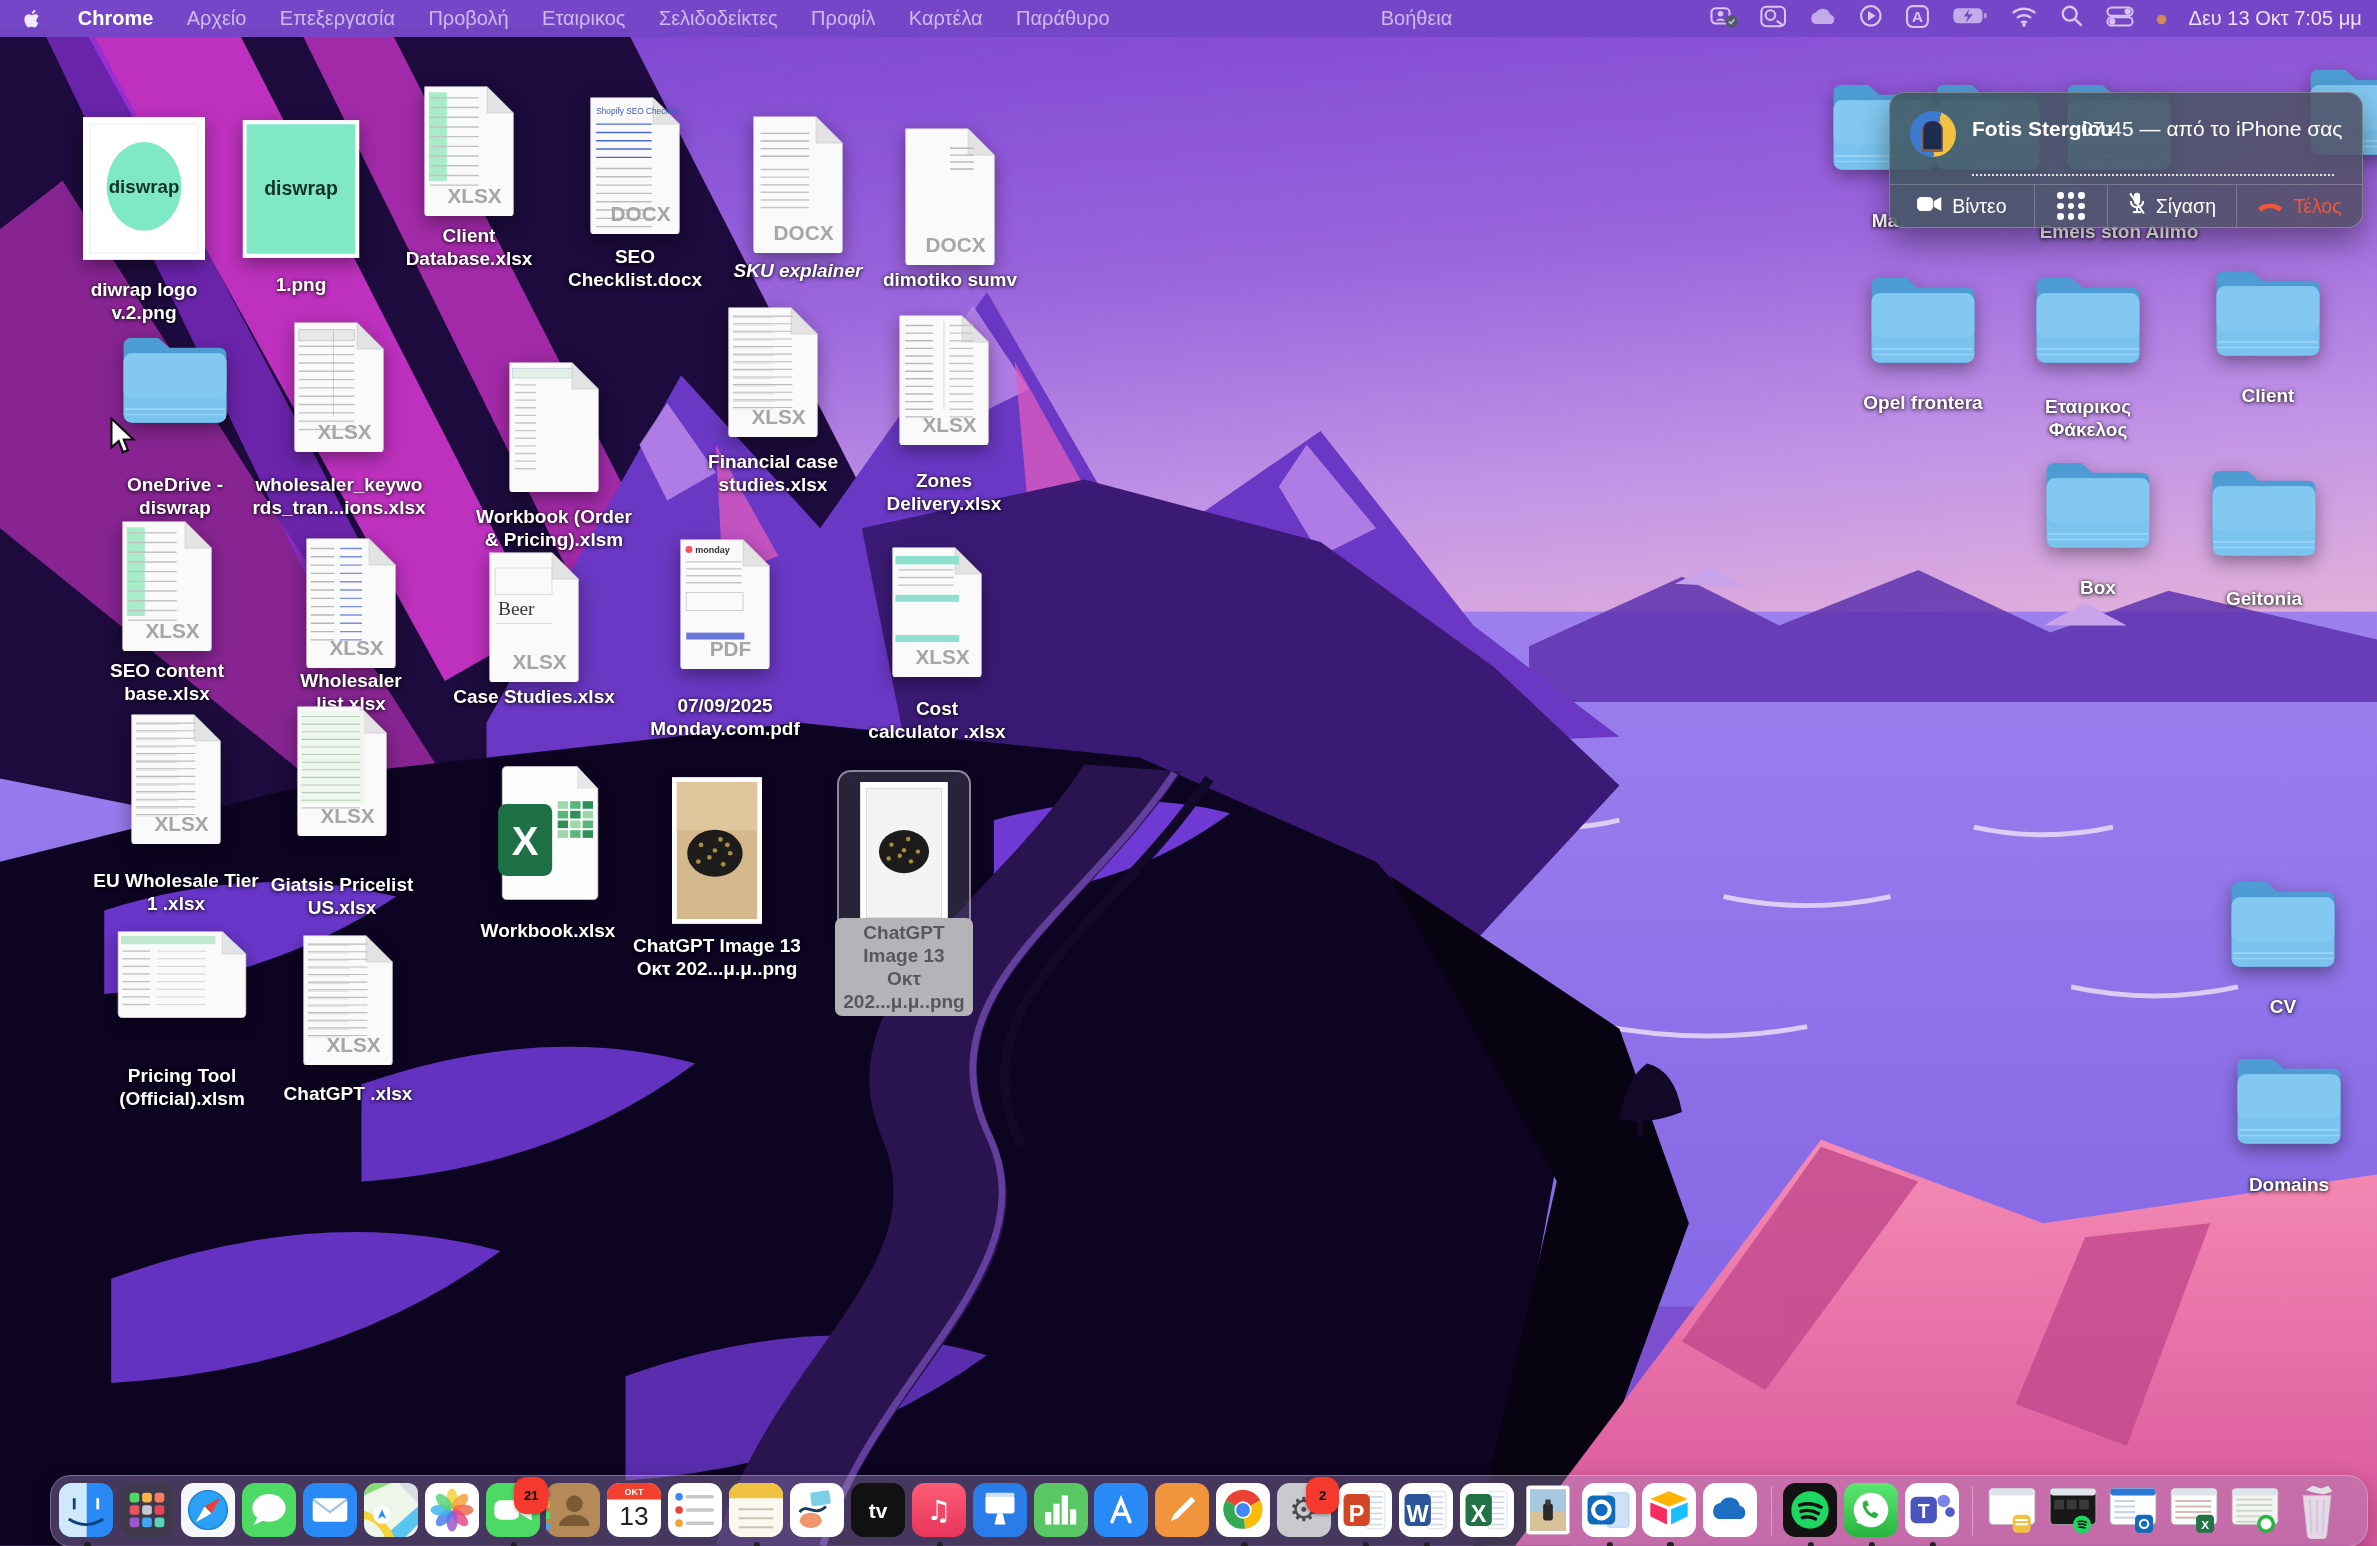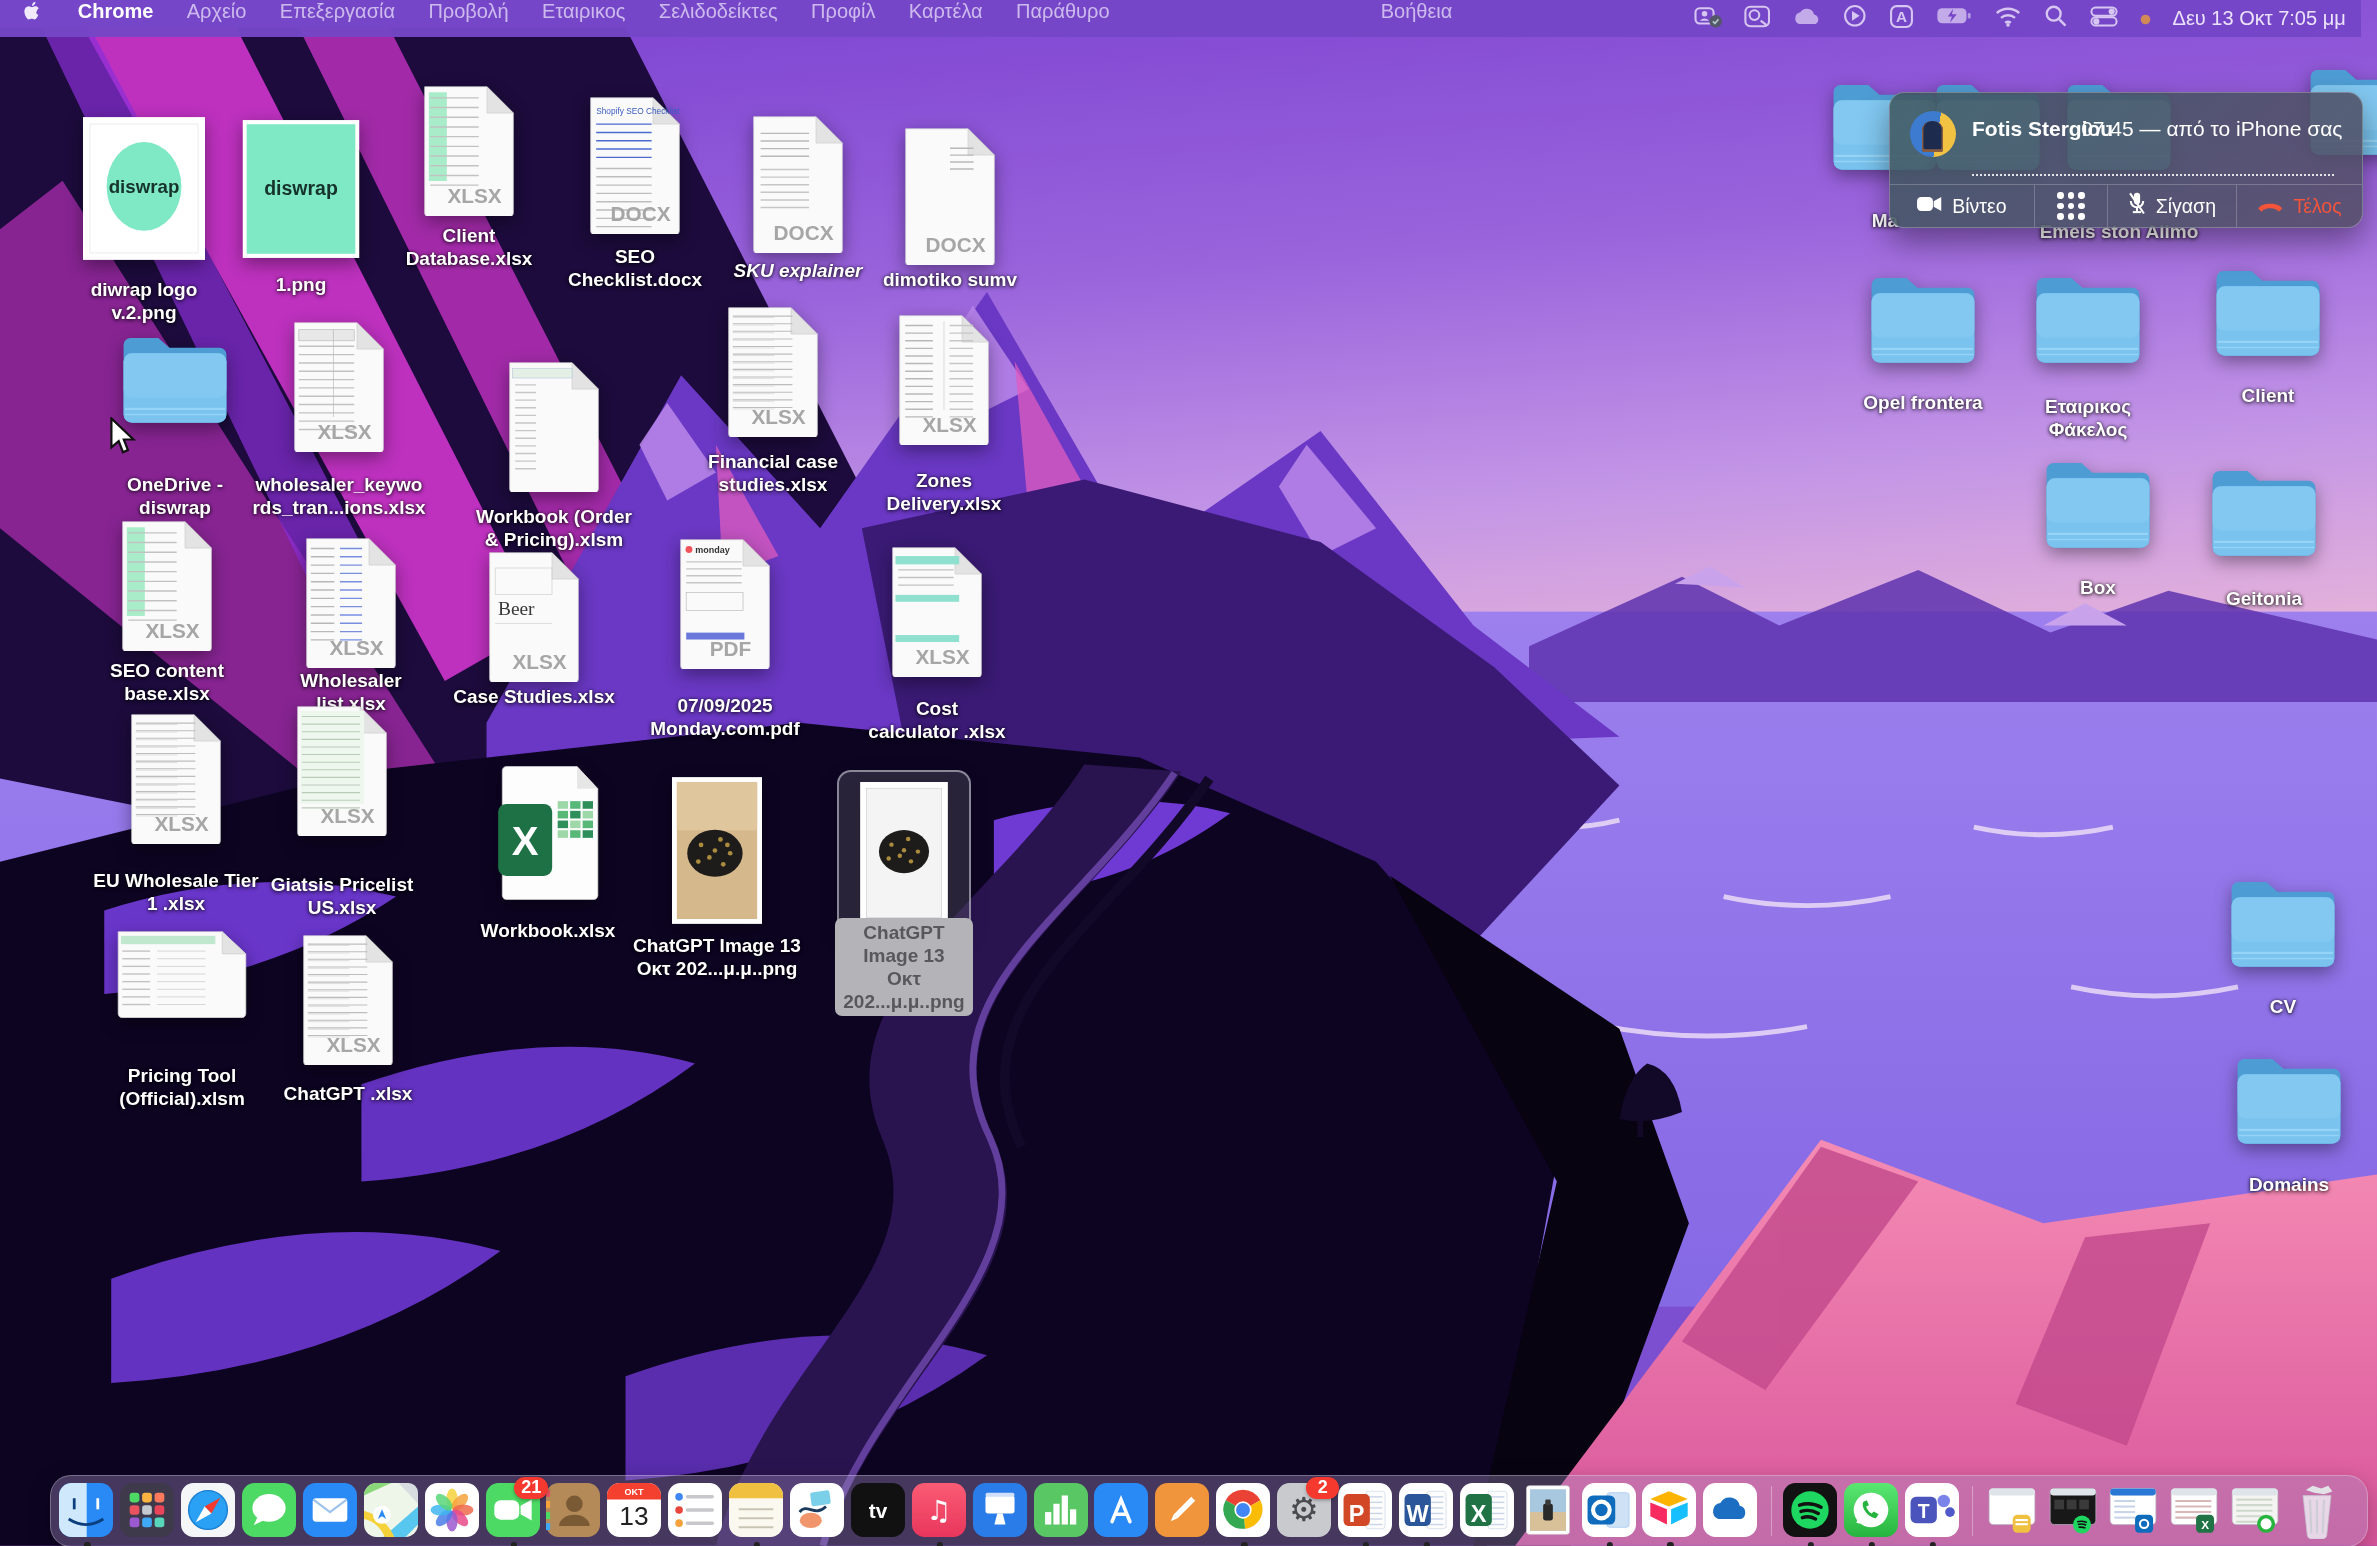--- a/index.html
+++ b/index.html
@@ -1,21 +1,21 @@
 <!DOCTYPE html>
 <html style="font-size:11px"><head>
 <meta charset="utf-8">
 <style>
   html,body{margin:0;padding:0}
   body{width:2377px;height:1546px;overflow:hidden;position:relative;
        font-family:"Liberation Sans",sans-serif;background:#7b4fd0}
   #wall{position:absolute;inset:0;z-index:0}
   
-  #menubar{position:absolute;top:0;left:0;right:16px;height:37px;z-index:60;
-    background:rgba(117,70,198,.97);display:flex;align-items:flex-start;
+  #menubar{position:absolute;top:0;left:0;right:0;height:37px;z-index:60;
+    background:rgba(117,70,198,.97);display:flex;align-items:center;
     color:rgba(238,230,252,.72);font-size:20px}
   #menubar .apple{margin:0 19.5px 0 23.6px;display:flex;align-items:center}
   .mi{margin:0 16.7px;cursor:default}
   .mi.app{font-weight:700;color:#fff}
   #help{position:absolute;left:1364px}
   #status{position:absolute;right:15.3px;top:0;height:37px;display:flex;align-items:center;gap:22px}
   #status svg{opacity:.8}
   .clock{font-size:20px;color:rgba(246,240,255,.92);white-space:nowrap}
   
   #notif{position:absolute;left:1889px;top:92px;width:472px;height:134px;z-index:50;
@@ -51,22 +51,22 @@
   
   #dock{position:absolute;left:50px;top:1475px;width:2316px;height:70px;z-index:70;
     background:rgba(160,140,190,.38);border:0.7px solid rgba(255,255,255,.28);
     border-radius:21px;box-shadow:0 7px 21px rgba(0,0,0,.25)}
   #dockitems{display:flex;align-items:center;height:100%;padding:0 8.3px;gap:4.9px}
   .dapp{width:56px;height:56px;position:relative;flex:0 0 auto;cursor:pointer}
   .dapp svg{display:block}
   .dsep{width:1.4px;height:50px;background:rgba(255,255,255,.35);margin:0 6.3px;flex:0 0 auto}
   .dot{position:absolute;left:50%;bottom:-9px;width:6.3px;height:6.3px;border-radius:50%;
     background:#222;transform:translateX(-50%)}
-  .badge{position:absolute;top:-6.3px;right:-6.3px;min-width:25px;height:22px;border-radius:12.5px;
-    background:#f5392e;color:#ffffff;font-size:18px;font-weight:700;display:flex;
+  .badge{position:absolute;top:-6.3px;right:-6.3px;min-width:25px;height:37px;border-radius:12.5px;
+    background:#f5392e;color:#000000;font-size:13px;font-weight:700;display:flex;
     align-items:center;justify-content:center;padding:0 4.2px;z-index:2;
     box-shadow:0 1.4px 3.5px rgba(0,0,0,.3)}
   
   #cursor{position:absolute;left:110px;top:417px;z-index:90}
 </style>
 </head>
 <body>
 
 <svg id="wall" viewBox="0 0 3420 2224" preserveAspectRatio="none">
   <defs>

